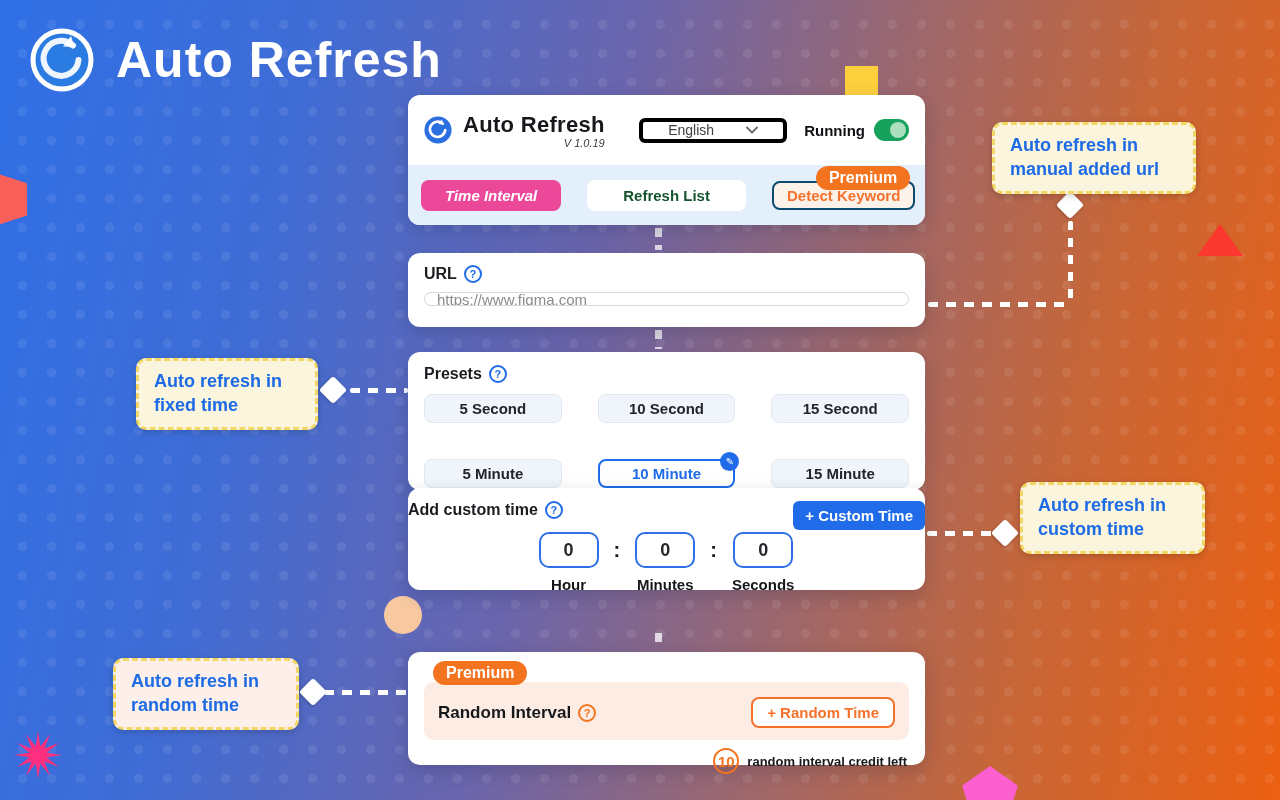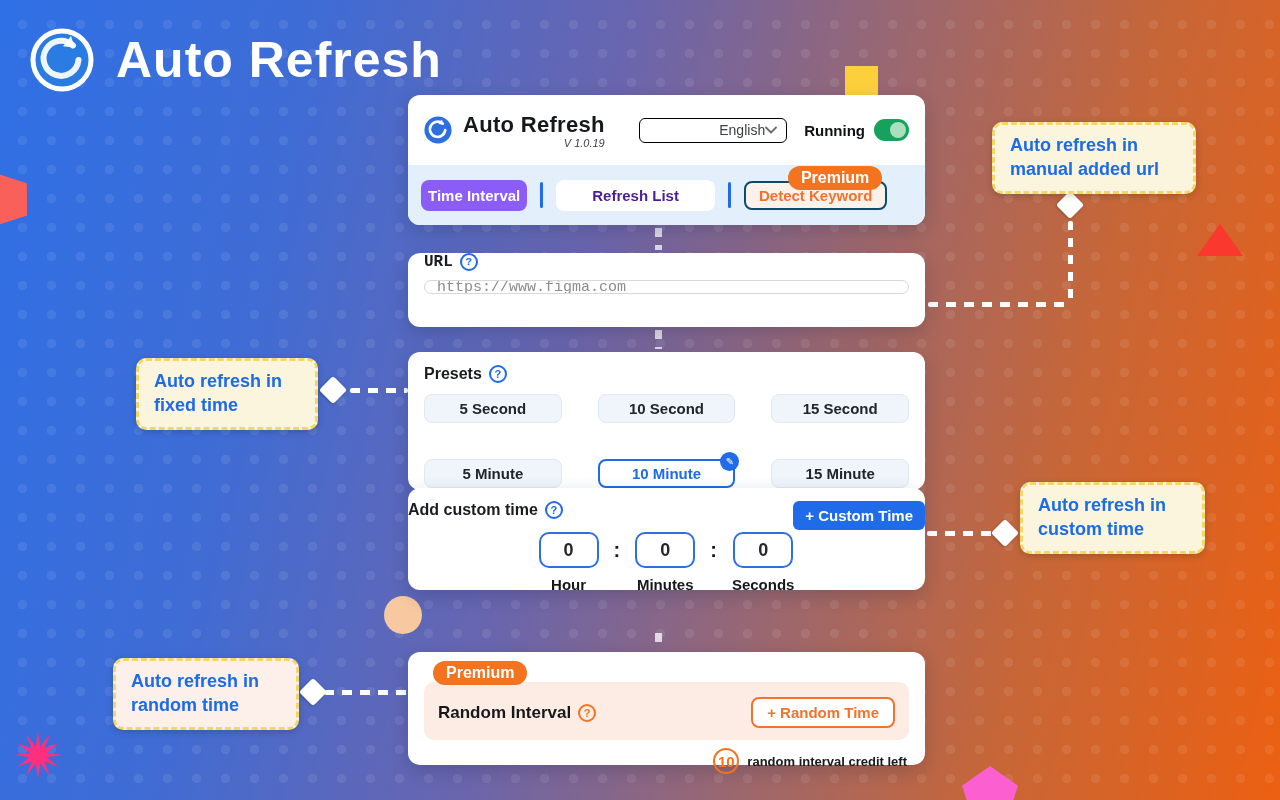--- a/index.html
+++ b/index.html
@@ -50,39 +50,39 @@
   .section-label { font-size:16px; font-weight:bold; color:#1b1c20; }
   .help { width:18px; height:18px; border-radius:50%; border:2px solid #1f6be8; color:#1f6be8;
     font-size:11px; font-weight:bold; display:flex; align-items:center; justify-content:center; flex:0 0 auto; }
   .help.orange { border-color:#f4731f; color:#f4731f; }
   
   .popup-head { display:flex; align-items:center; height:70px; padding:0 16px; }
   .popup-logo { width:28px; height:28px; flex:0 0 auto; }
   .title-block { margin-left:11px; display:flex; flex-direction:column; }
   .popup-title { font-size:22px; font-weight:bold; color:#17181c; letter-spacing:.3px; }
   .popup-version { font-size:11px; font-style:italic; color:#3c3d42; text-align:right; margin-top:-1px; }
-  .lang-select { margin-left:auto; width:148px; height:25px; border:1px solid #000000; border-radius:6px;
-    display:flex; align-items:center; justify-content:flex-end; padding:0 9px; cursor:pointer; }
+  .lang-select { margin-left:auto; width:148px; height:25px; border:4px solid #000000; border-radius:6px;
+    display:flex; align-items:center; justify-content:space-between; padding:0 25px; cursor:pointer; }
   .lang-label { font-size:14px; color:#3f4045; }
   .running-wrap { display:flex; align-items:center; gap:9px; margin-left:17px; }
   .running-label { font-size:15px; font-weight:bold; color:#101114; }
   .toggle { width:35px; height:22px; border-radius:11px; background:#16a15c; position:relative; cursor:pointer; }
   .toggle .knob { position:absolute; right:3px; top:3px; width:16px; height:16px; border-radius:50%; background:#abdfbd; }
   .tabbar { height:60px; background:#e4effc; border-radius:0 0 12px 12px; display:flex; align-items:center; padding:0 13px; gap:13px; }
   .tab { font-size:15px; font-weight:bold; border-radius:8px; cursor:pointer; white-space:nowrap; }
-  .tab-active { background:#8b5cf6; color:#ffffff; padding:7px 7px; }
-  .tab-plain { background:#ffffff; color:#4c1d95; padding:7px 36px; }
+  .tab-active { background:#ec4899; color:#ffffff; padding:7px 24px;font-style:italic; }
+  .tab-plain { background:#ffffff; color:#14532d; padding:7px 36px; }
   .tab-divider { width:3px; height:26px; background:#1f6be8; border-radius:2px; }
   .tab-premium-wrap { position:relative; }
   .tab-premium { background:#fdf2ea; border:2px solid #0c4a6e; color:#f4722c; padding:4px 13px; }
   .premium-badge { background:#f4731f; color:#ffffff; font-size:16px; font-weight:bold;
     padding:3px 13px; border-radius:999px; }
   .tab-premium-wrap .premium-badge { position:absolute; top:-15px; right:5px; }
   
-  .url-card { top:253px; height:74px; padding:0 16px;font-family:Liberation Mono, monospace; }
+  .url-card { top:253px; height:74px; padding:12px 16px; }
   .url-input { margin-top:9px; width:100%; height:14px; border:1px solid #d8d8dc; border-radius:12px;
     padding:0 12px; font-size:15px; color:#8b8c90; font-family:inherit; outline:none; background:#fff; }
   
   .presets-card { top:352px; height:138px; padding:13px 16px; }
   .preset-grid { margin-top:11px; display:grid; grid-template-columns:repeat(3,1fr); column-gap:13px; row-gap:9px;gap:36px; }
   .preset-btn { height:29px; background:#eff5fb; border:1px solid #e1e8f1; border-radius:8px;
     font-size:15px; font-weight:600; color:#23252b; display:flex; align-items:center; justify-content:center;
     cursor:pointer; position:relative; font-family:inherit; }
   .preset-btn.selected { background:#ffffff; border:2px solid #1f6be8; color:#1f6be8; }
   .edit-badge { position:absolute; top:-9px; right:-6px; width:19px; height:19px; border-radius:50%;

